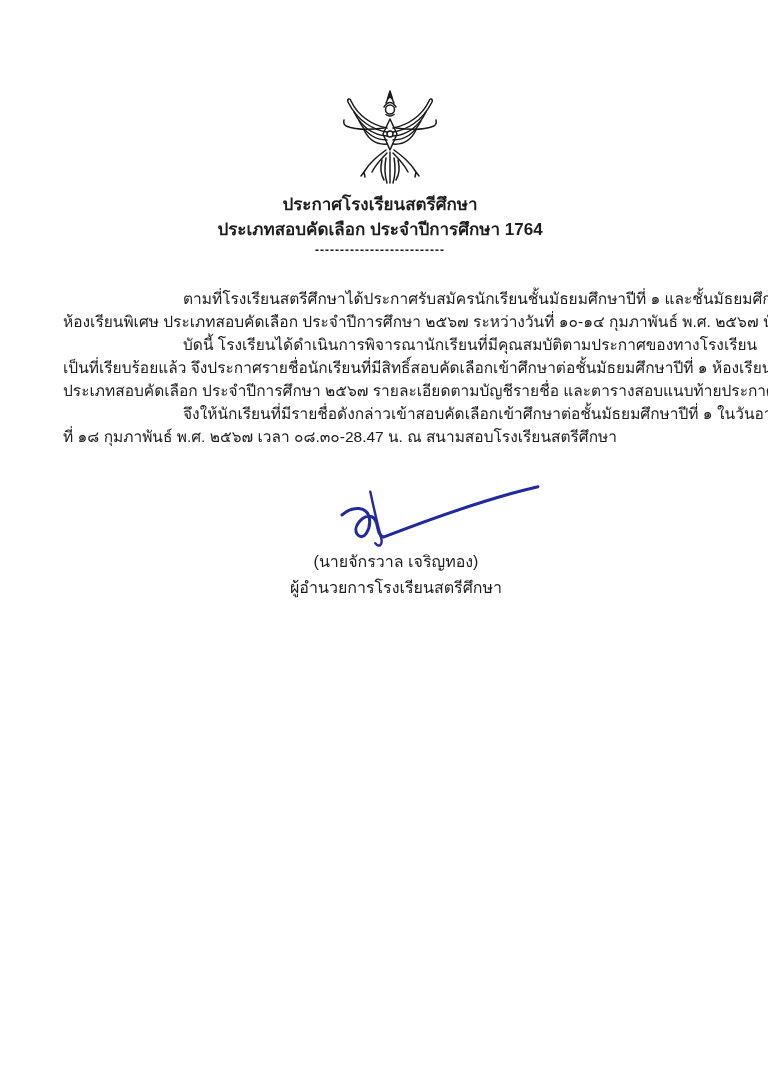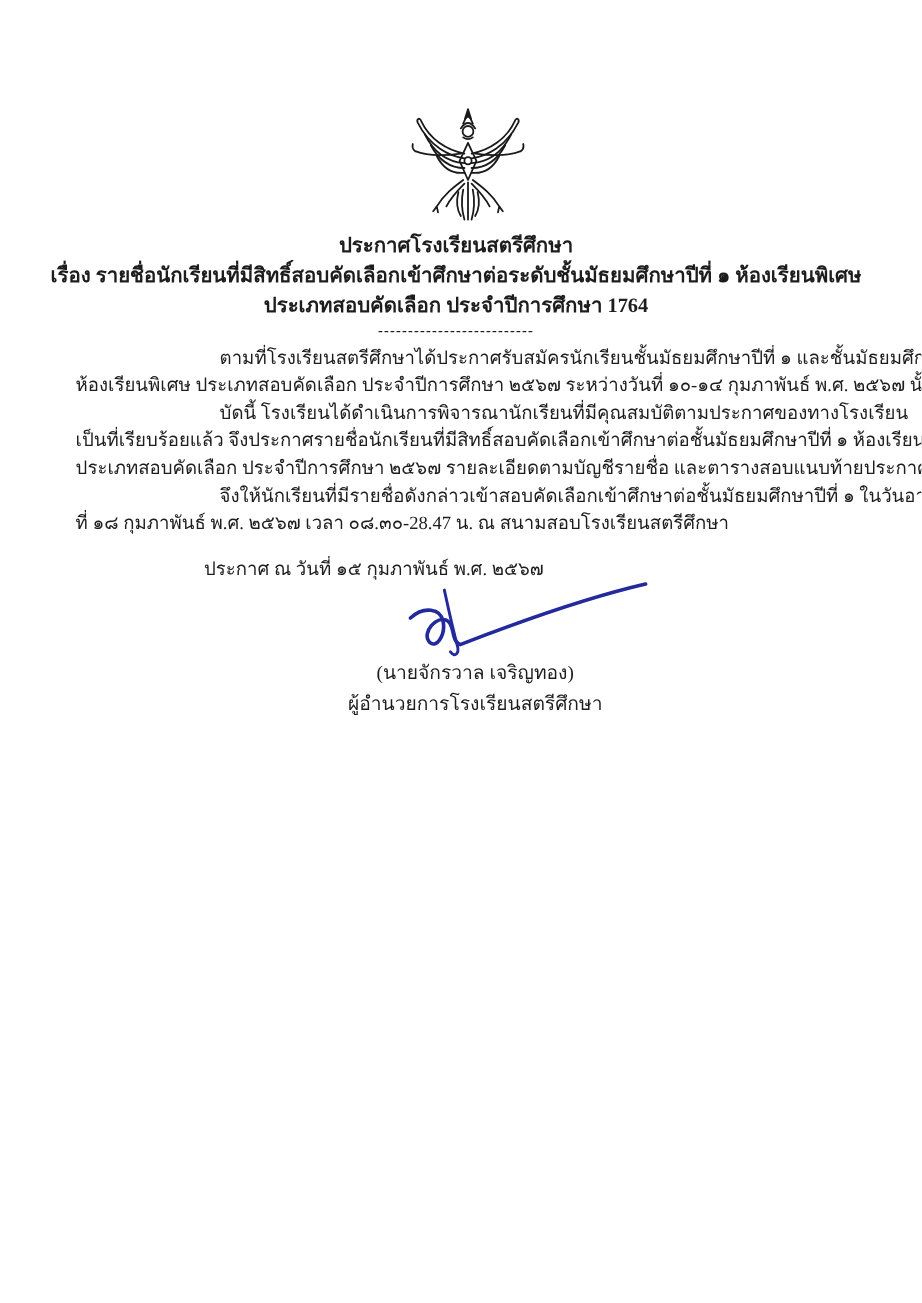--- a/index.html
+++ b/index.html
@@ -1,20 +1,20 @@
 <!DOCTYPE html>
 <html><head>
 <meta charset="utf-8">
 <style>
   html,body{margin:0;padding:0;background:#ffffff;}
   .page{
     position:relative;
     width:768px;height:1086px;
     background:#ffffff;
-    font-family:Liberation Serif, serif;
+    font-family:Liberation Sans, sans-serif;
     color:#1d1d1d;
     overflow:hidden;
   }
   .emblem{
     position:absolute;top:88px;left:340px;
     width:100px;height:104px;
   }
   .emblem svg{width:100%;height:100%;}
   .title-block{
     position:absolute;top:192px;left:0;right:8px;
@@ -98,36 +98,34 @@
         <path d="M46,68 C44,78 45,86 47,93"></path>
         <path d="M54,68 C56,78 55,86 53,93"></path>
         <path d="M42,70 C40,78 41,85 44,90"></path>
         <path d="M58,70 C60,78 59,85 56,90"></path>
       </g>
     </svg>
   </div>
 
   <div class="title-block">
     <div>ประกาศโรงเรียนสตรีศึกษา</div>
-    <div>เรื่อง รายชื่อนักเรียนที่มีสิทธิ์สอบคัดเลือกเข้าศึกษาต่อระดับชั้นมัธยมศึกษาปีที่ ๑ ห้องเรียนพิเศษ</div>
     <div>ประเภทสอบคัดเลือก ประจำปีการศึกษา 1764</div>
     <div class="separator">--------------------------</div>
   </div>
 
   <div class="body-block">
     <div class="body-line indent">ตามที่โรงเรียนสตรีศึกษาได้ประกาศรับสมัครนักเรียนชั้นมัธยมศึกษาปีที่ ๑ และชั้นมัธยมศึกษาปีที่ ๔</div>
     <div class="body-line">ห้องเรียนพิเศษ ประเภทสอบคัดเลือก ประจำปีการศึกษา ๒๕๖๗ ระหว่างวันที่ ๑๐-๑๔ กุมภาพันธ์ พ.ศ. ๒๕๖๗ นั้น</div>
     <div class="body-line indent">บัดนี้ โรงเรียนได้ดำเนินการพิจารณานักเรียนที่มีคุณสมบัติตามประกาศของทางโรงเรียน</div>
     <div class="body-line">เป็นที่เรียบร้อยแล้ว จึงประกาศรายชื่อนักเรียนที่มีสิทธิ์สอบคัดเลือกเข้าศึกษาต่อชั้นมัธยมศึกษาปีที่ ๑ ห้องเรียนพิเศษ</div>
     <div class="body-line">ประเภทสอบคัดเลือก ประจำปีการศึกษา ๒๕๖๗ รายละเอียดตามบัญชีรายชื่อ และตารางสอบแนบท้ายประกาศ</div>
     <div class="body-line indent">จึงให้นักเรียนที่มีรายชื่อดังกล่าวเข้าสอบคัดเลือกเข้าศึกษาต่อชั้นมัธยมศึกษาปีที่ ๑ ในวันอาทิตย์</div>
     <div class="body-line">ที่ ๑๘ กุมภาพันธ์ พ.ศ. ๒๕๖๗ เวลา ๐๘.๓๐-28.47 น. ณ สนามสอบโรงเรียนสตรีศึกษา</div>
   </div>
 
-  <div class="date-line">ประกาศ ณ วันที่ ๑๕ กุมภาพันธ์ พ.ศ. ๒๕๖๗</div>
 
   <div class="signature">
     <svg viewBox="0 0 200 70" aria-hidden="true">
       <g stroke="#232a9c" fill="none" stroke-linecap="round" stroke-linejoin="round">
         <path stroke-width="3" d="M3,33 C14,23 28,25 30,36 C32,47 24,60 18,52 C13,45 24,31 33,35 C40,38 36,52 44,55 C75,43 145,17 197,5"></path>
         <path stroke-width="2.4" d="M31,10 C34,24 38,42 42,57 C43,62 40,66 36,61"></path>
       </g>
     </svg>
   </div>
 

